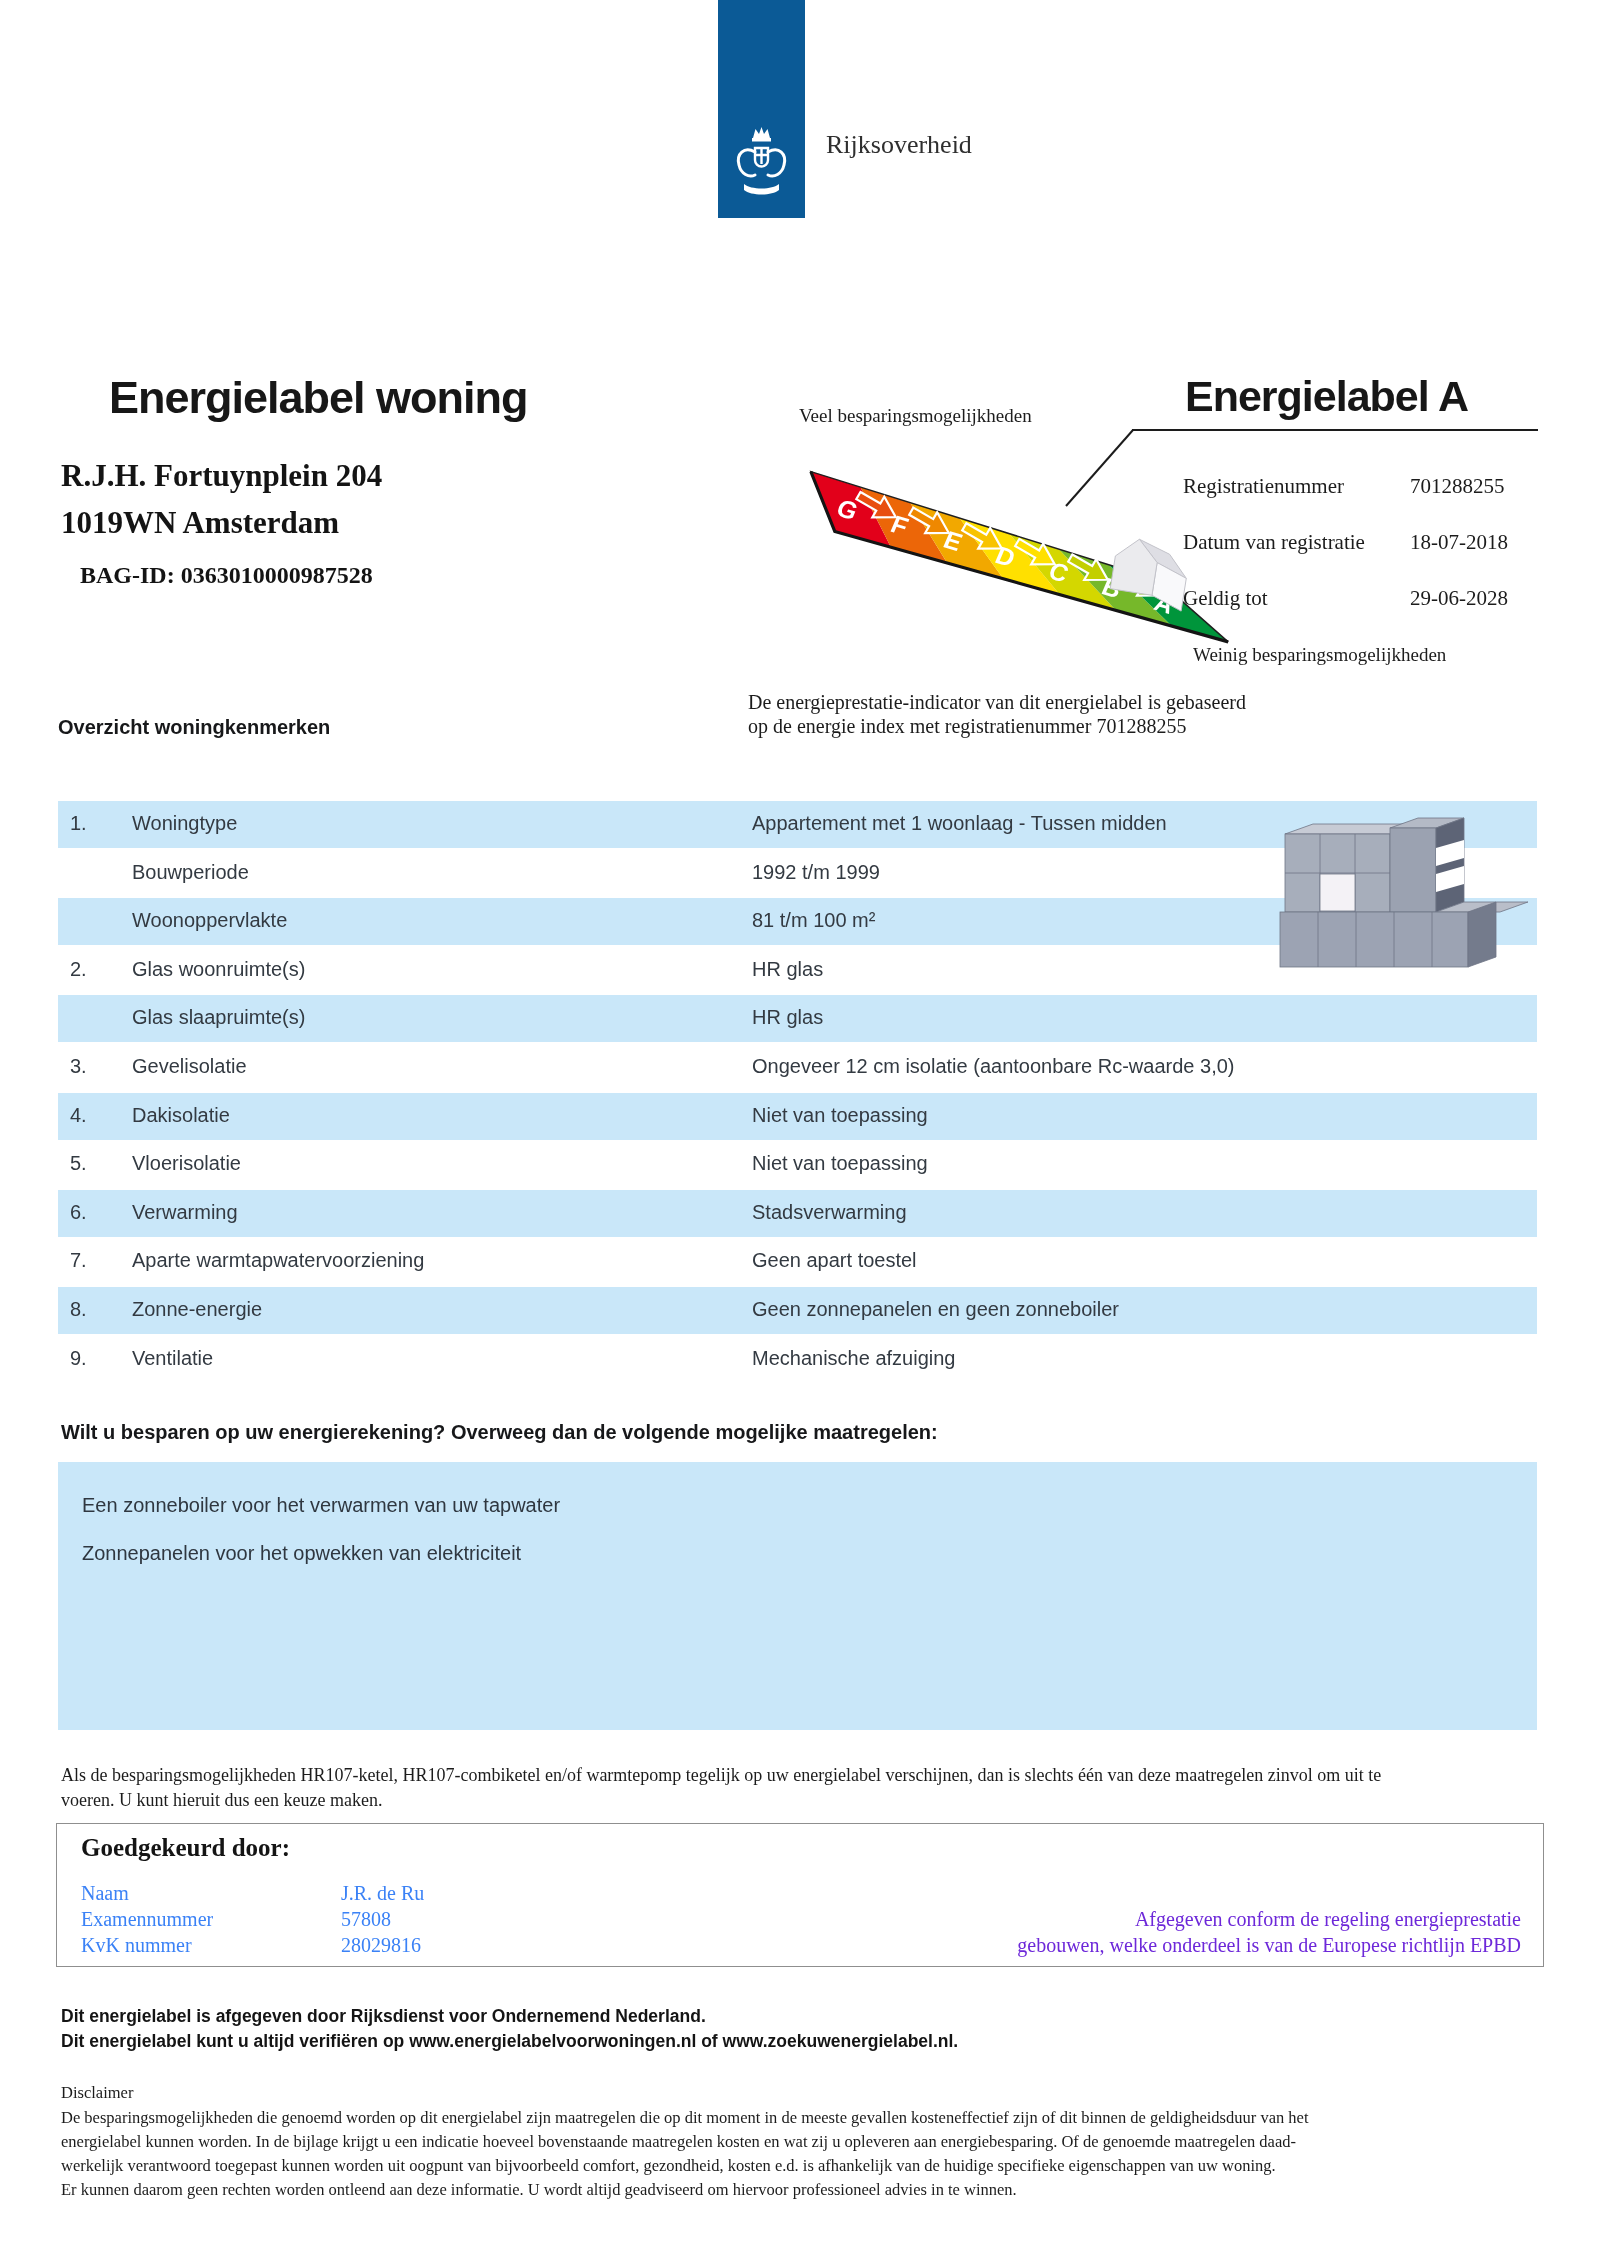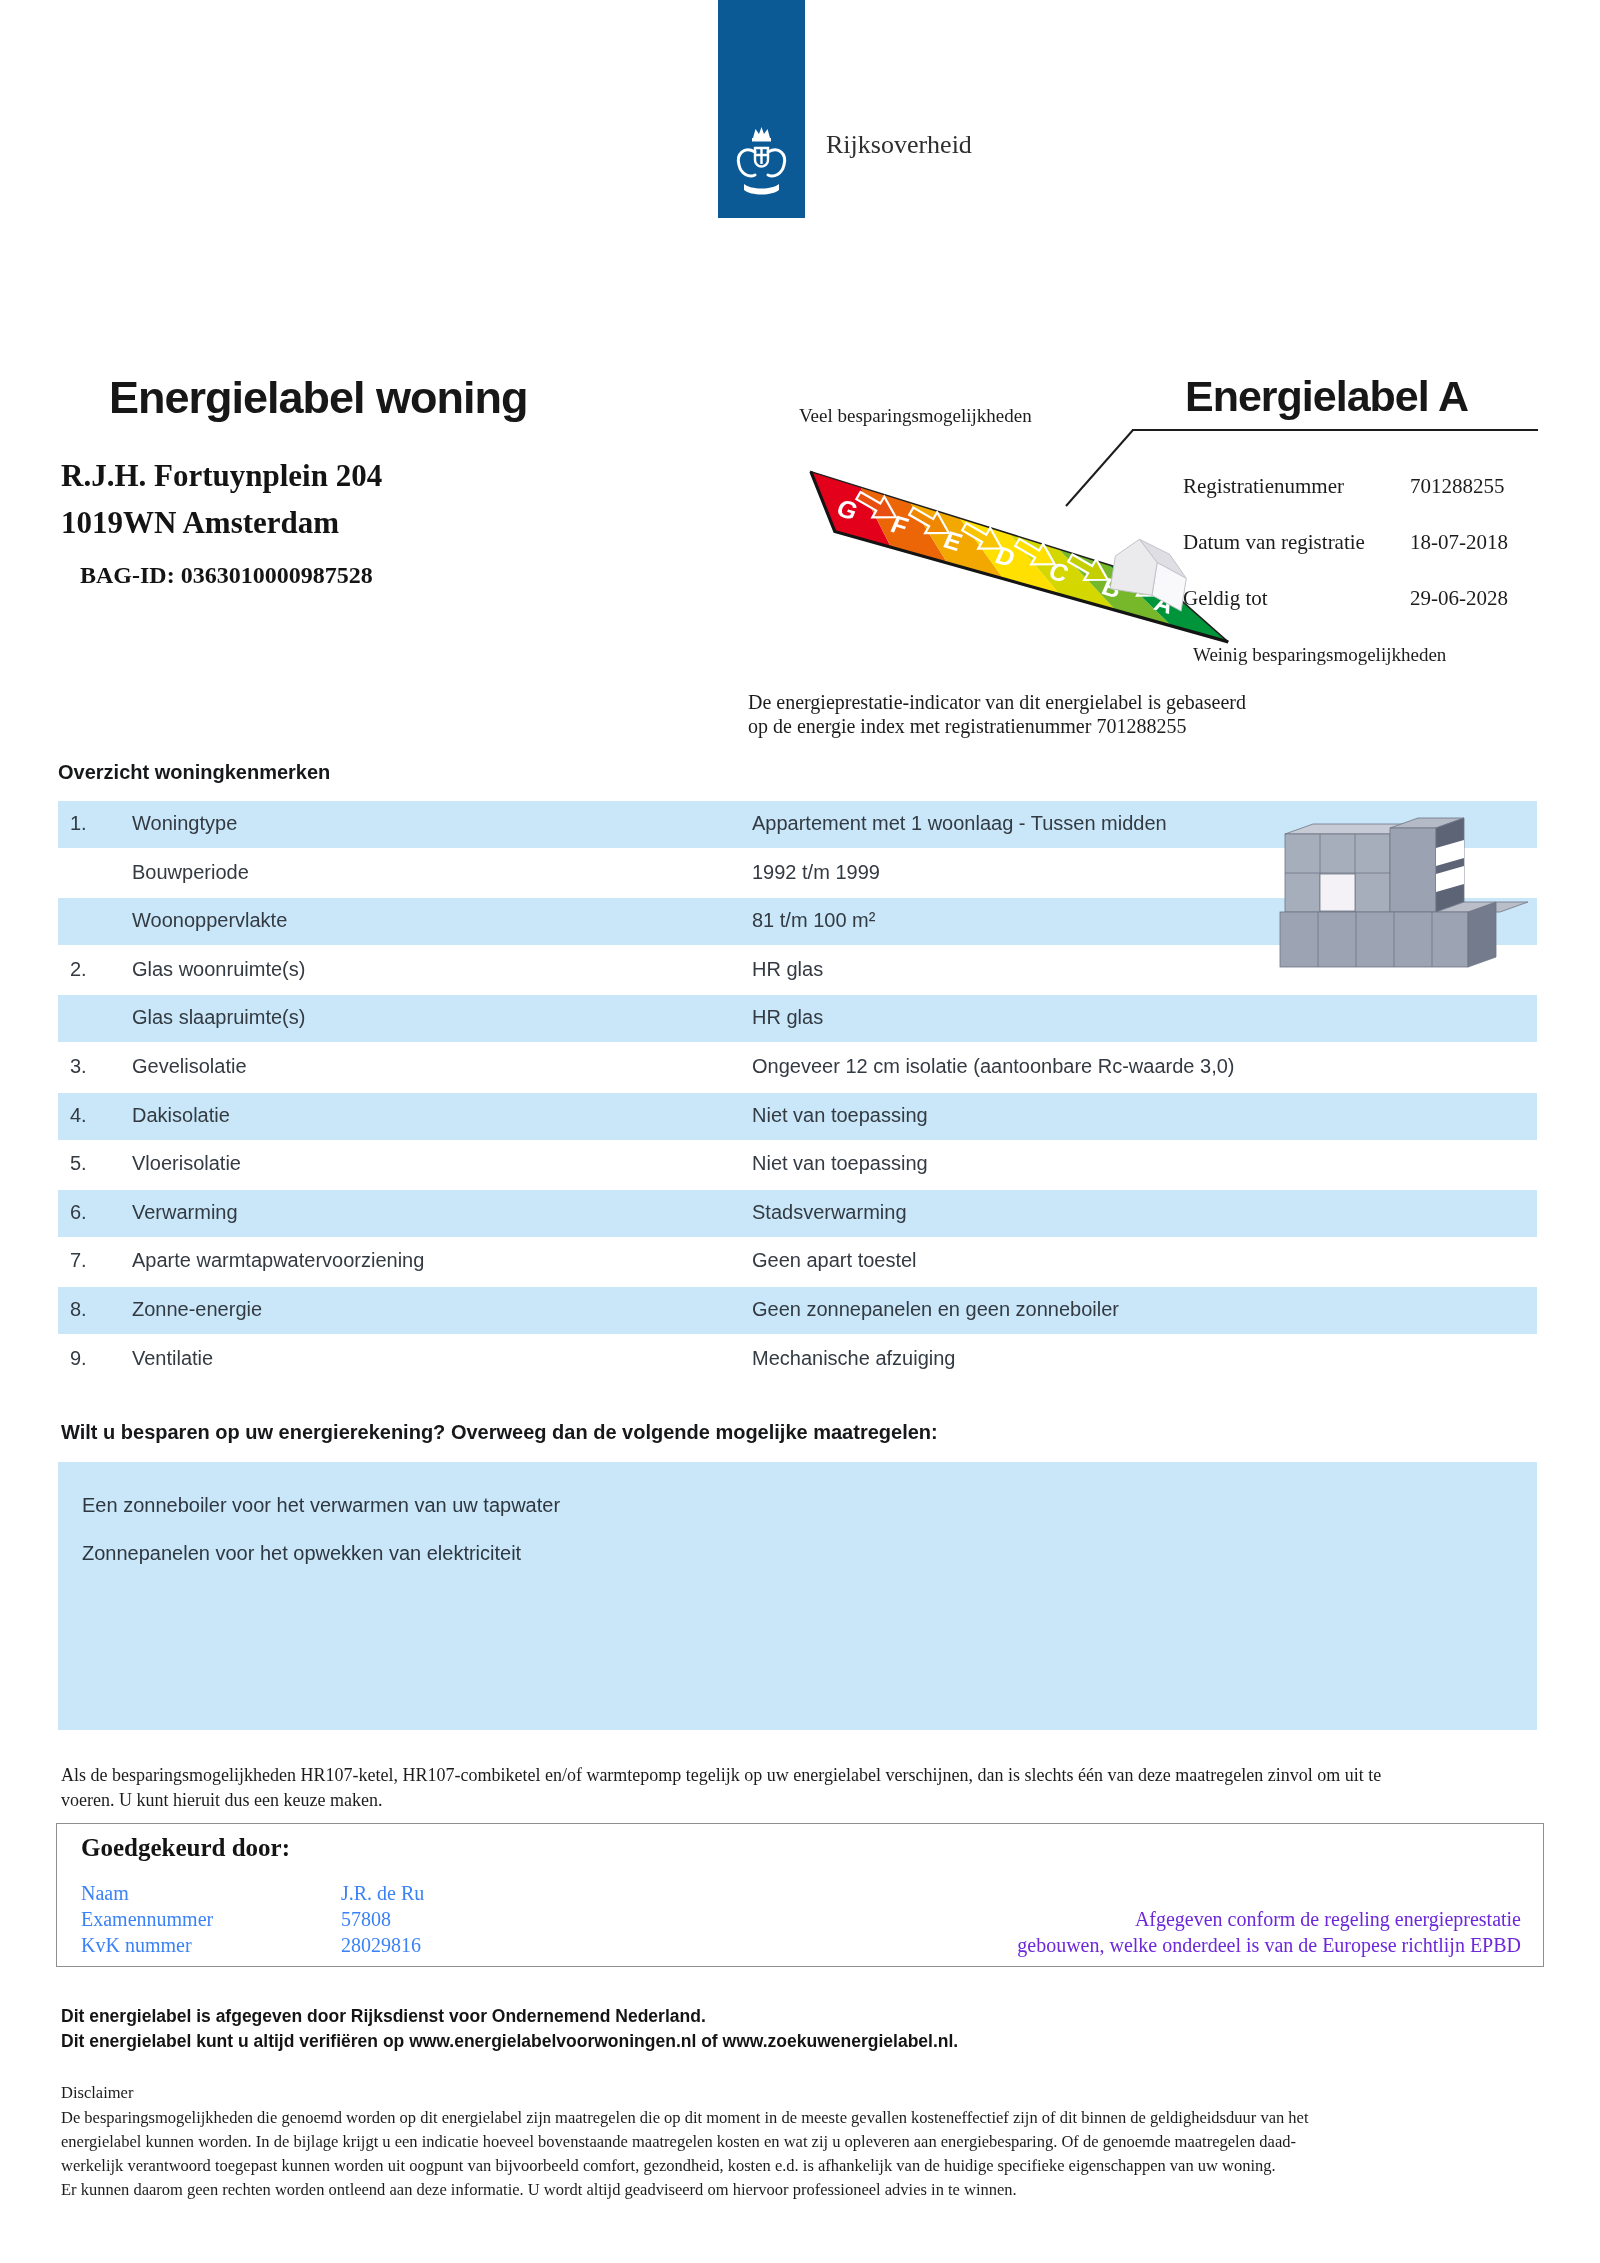--- a/index.html
+++ b/index.html
@@ -23,21 +23,21 @@
   .weinig{left:1193px;top:644px;font-size:19px;color:#1d1d1d;}
   .label-title{left:1185px;top:372px;font-size:43px;font-weight:bold;letter-spacing:-1px;color:#171717;}
   .hline{left:1132px;top:429px;width:406px;height:2px;background:#1c1c1c;}
   .regs{left:1183px;top:443px;font-size:21px;line-height:26px;color:#1c1c1c;}
   .reg-row{position:relative;height:26px;width:360px;margin-top:30px;}
   .reg-label{position:absolute;left:0;}
   .reg-value{position:absolute;left:227px;}
   .basis{left:748px;top:690px;font-size:20px;line-height:24px;color:#1c1c1c;}
 
   
-  .sec-head{left:58px;top:761px;font-size:20px;font-weight:bold;color:#17181a;}
+  .sec-head{left:58px;top:716px;font-size:20px;font-weight:bold;color:#17181a;}
   .trow{position:absolute;left:58px;width:1479px;height:47px;font-family:"Liberation Sans","DejaVu Sans",sans-serif;
         font-size:20px;color:#333a42;}
   .trow.shaded{background:#c9e7f9;}
   .trow .num{position:absolute;left:12px;top:11px;}
   .trow .lab{position:absolute;left:74px;top:11px;}
   .trow .val{position:absolute;left:694px;top:11px;}
 
   
   .wilt{left:61px;top:1421px;font-size:20px;font-weight:bold;color:#17181a;}
   .bluebox{left:58px;top:1462px;width:1479px;height:268px;background:#c9e7f9;}

